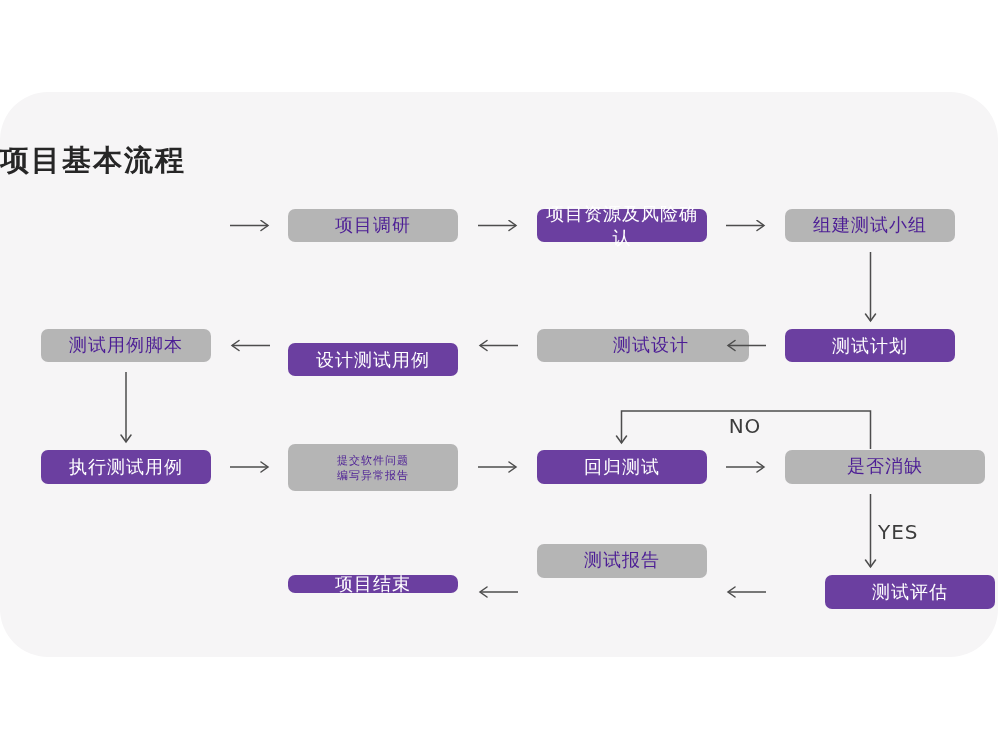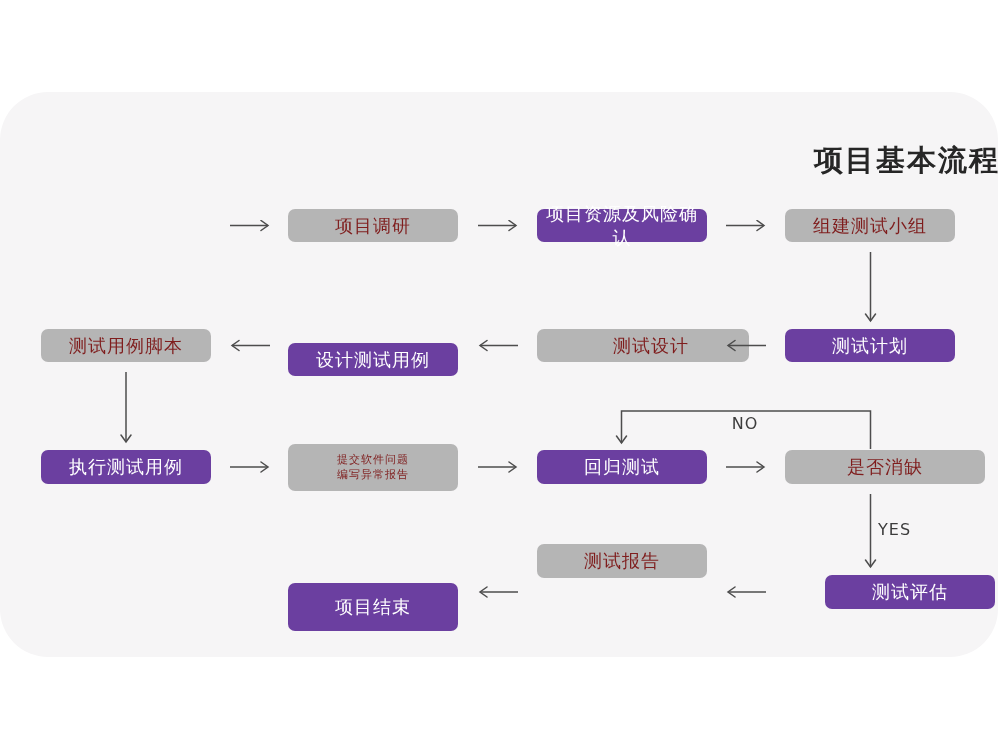--- a/index.html
+++ b/index.html
@@ -14,49 +14,49 @@
   .card {
     position: absolute;
     left: 0; top: 92px;
     width: 998px; height: 565px;
     background: #f6f5f6;
     border-radius: 48px;
   }
   .title {
     position: absolute;
     left: 0; top: 141px; width: 1000px;
-    text-align: right;
+    text-align: left;
     font-size: 29px;
     font-weight: 600;
     letter-spacing: 2px;
     color: #262626;
   }
   .node {
     position: absolute;
     display: flex;
     align-items: center;
     justify-content: center;
     border-radius: 7px;
     font-size: 18px;
     letter-spacing: 1px;
     line-height: 1.3;
     text-align: center;
     white-space: pre-line;
     color: #ffffff;
   }
   .node.purple { background: #6b3fa0; }
-  .node.gray   { background: #b5b5b5; color: #7f1d1d; }
+  .node.gray   { background: #b5b5b5; color: #4c1d95; font-family: Liberation Serif, serif; }
   .connector-layer {
     position: absolute; left: 0; top: 0;
     width: 1000px; height: 750px;
     pointer-events: none;
   }
   .edge-label {
     position: absolute;
-    font-size: 16px;
+    font-size: 20px;
     letter-spacing: 1px;
     color: #3c3c3c;
   }
   .edge-label.no  { left: 712px; top: 414px; width: 66px; text-align: center; }
   .edge-label.yes { left: 878px; top: 520px; }
 </style>
 </head>
 <body>
 
 <div class="stage">
@@ -73,21 +73,21 @@
   <div class="node purple" style="left:288px; top:343px; width:170px; height:33px;">设计测试用例</div>
   <div class="node gray" style="left:537px; top:329px; width:196px; height:33px;padding-left:16px;">测试设计</div>
   <div class="node purple" style="left:785px; top:329px; width:170px; height:33px;">测试计划</div>
 
   <div class="node purple" style="left:41px;  top:450px; width:170px; height:34px;">执行测试用例</div>
   <div class="node gray" style="left:288px; top:444px; width:170px; height:47px; font-size:11px;">提交软件问题
 编写异常报告</div>
   <div class="node purple" style="left:537px; top:450px; width:170px; height:34px;">回归测试</div>
   <div class="node gray" style="left:785px; top:450px; width:200px; height:34px;">是否消缺</div>
 
-  <div class="node purple" style="left:288px; top:575px; width:170px; height:48px;margin-top:8px;">项目结束</div>
+  <div class="node purple" style="left:288px; top:575px; width:170px; height:18px;">项目结束</div>
   <div class="node gray" style="left:537px; top:544px; width:170px; height:34px;">测试报告</div>
   <div class="node purple" style="left:785px; top:575px; width:170px; height:34px;margin-left:40px;">测试评估</div>
 
   <svg class="connector-layer" width="1000" height="750" viewBox="0 0 1000 750">
     <defs>
       <marker id="ah" markerUnits="userSpaceOnUse" markerWidth="14" markerHeight="16" refX="8" refY="6" orient="auto">
         <path d="M1 1 L8 6 L1 11" fill="none" stroke="#4d4d4d" stroke-width="1.5" stroke-linecap="round"></path>
       </marker>
     </defs>
     <g fill="none" stroke="#4d4d4d" stroke-width="1.5">

